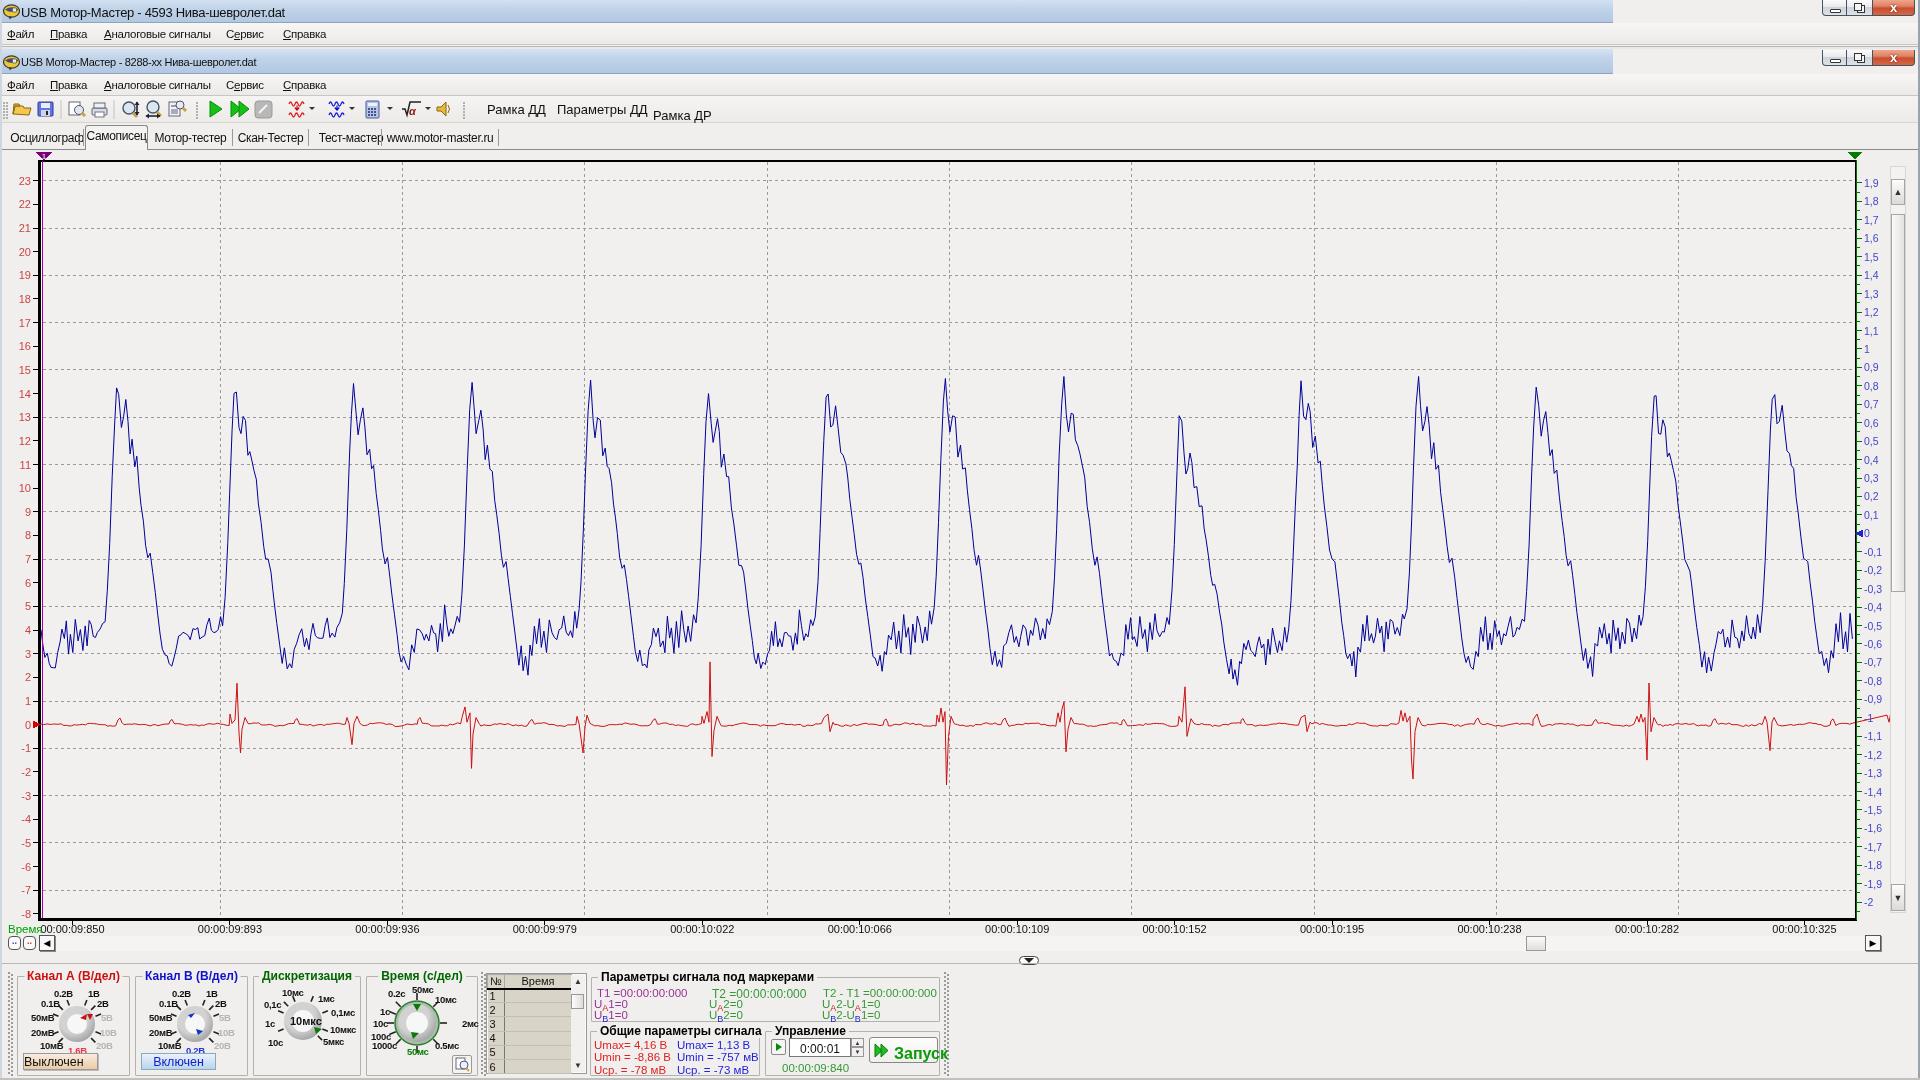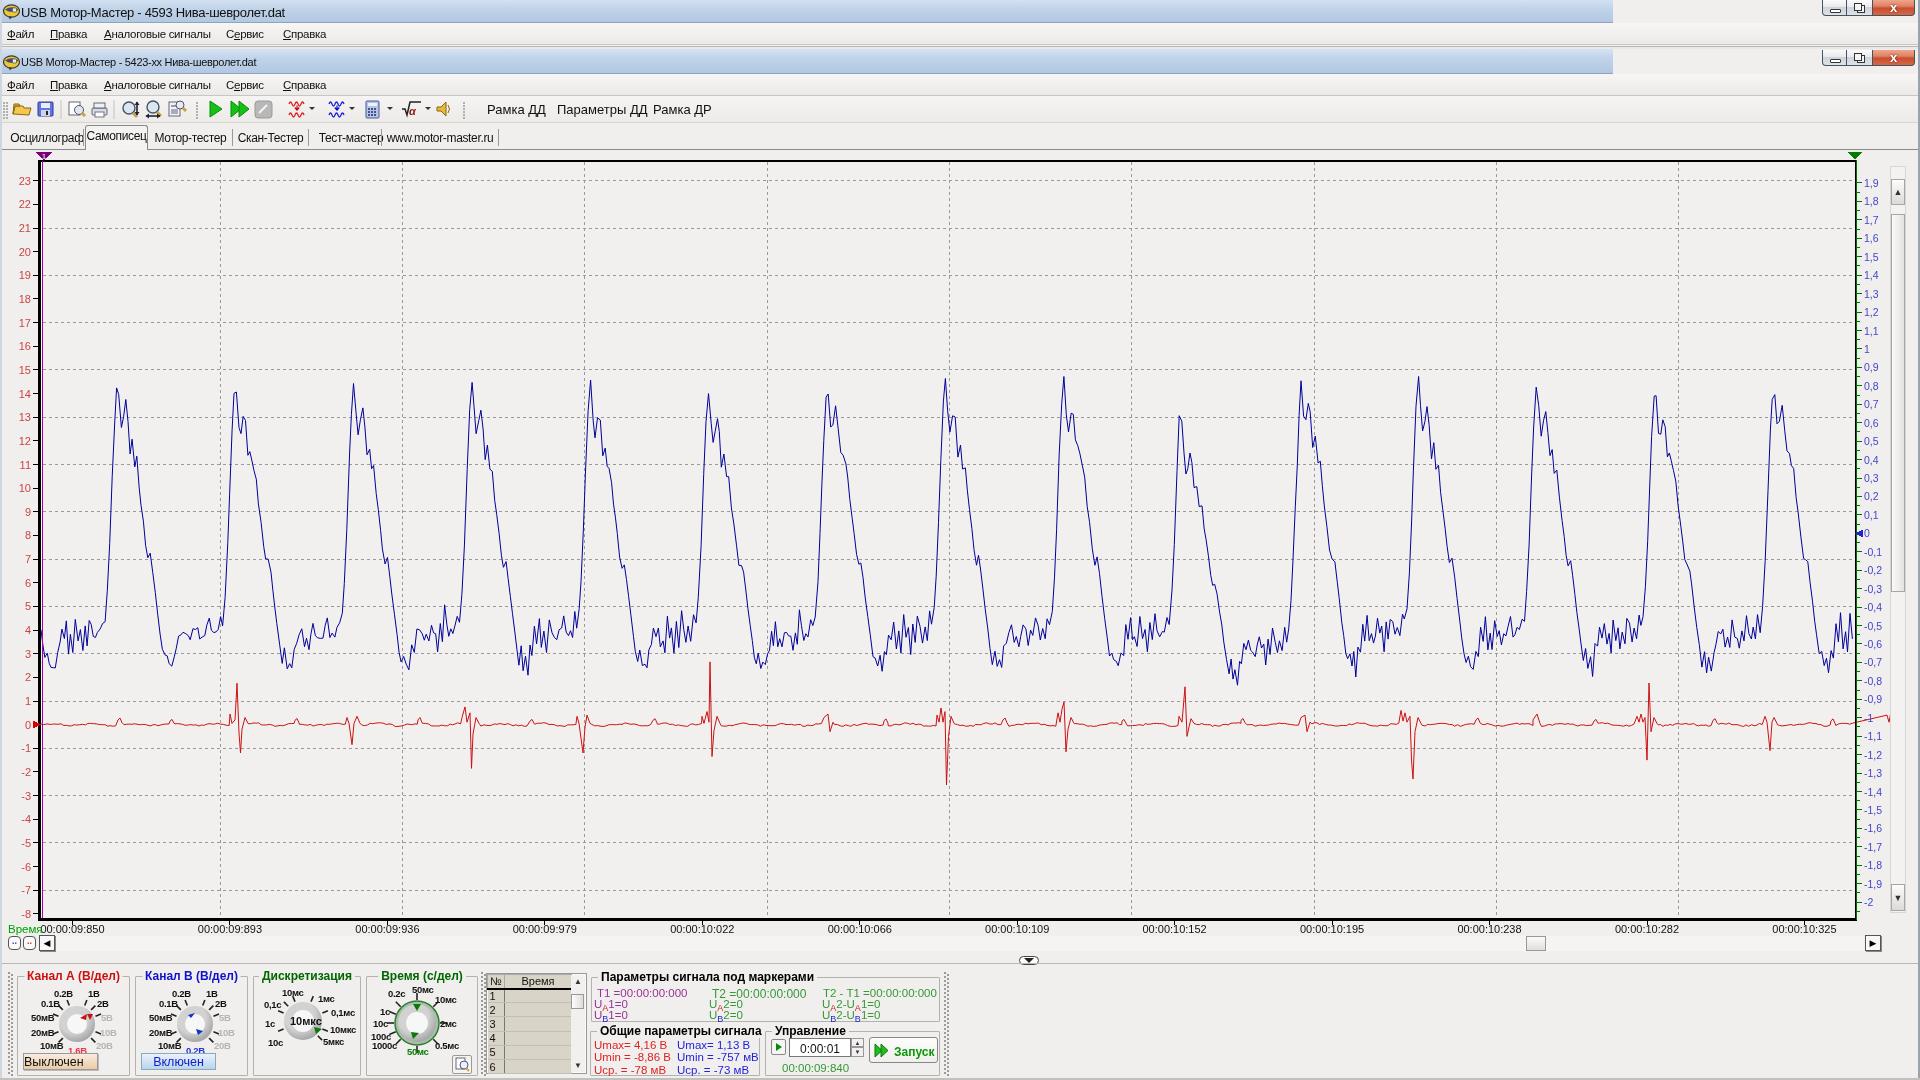--- a/index.html
+++ b/index.html
@@ -54,21 +54,21 @@
   </div>
 <div class="abs menubar" style="top:23px">
     <span style="left:7px"><span class="u">Ф</span>айл</span>
     <span style="left:50px"><span class="u">П</span>равка</span>
     <span style="left:104px"><span class="u">А</span>налоговые сигналы</span>
     <span style="left:226px">С<span class="u">е</span>рвис</span>
     <span style="left:283px"><span class="u">С</span>правка</span>
   </div>
 <div class="abs" style="top:46px;left:0;width:1920px;height:3px;background:#e9e8e6;border-top:1px solid #b9b9b9"></div>
 <div class="abs titlebar" style="top:49px;height:25px">
-    <div class="ttxt" style="top:7px">USB Мотор-Мастер - 5423-хх Нива-шевролет.dat</div>
+    <div class="ttxt" style="top:7px">USB Мотор-Мастер - 8288-хх Нива-шевролет.dat</div>
   </div>
 <svg class="abs" style="left:3px;top:54px" width="17" height="17" viewBox="0 0 17 17">
     <ellipse cx="8.5" cy="8" rx="8" ry="6.2" fill="#ecc832" stroke="#3a3a3a" stroke-width="1.2"></ellipse>
     <path d="M2 6.5 Q8 2.5 15.5 6 Q14 9 10 9 Q5 9 2 6.5 Z" fill="#4a4a72"></path>
     <rect x="9.5" y="5" width="4" height="4" rx="0.5" fill="#e8eef6" stroke="#555" stroke-width="0.8"></rect>
     <path d="M5.5 13.5 L7 16.5 L9 13.8 Z" fill="#33334f"></path>
   </svg>
 <div class="wbtns" style="left:1822px;top:50px">
     <div class="wb mn">
       <div class="glyph-min"></div>
@@ -184,21 +184,21 @@
     <path d="M448 9 Q451 13 448 17" stroke="#8a6914" fill="none"></path>
     <rect x="463" y="6" width="2" height="2" fill="#b0b0ae"></rect>
     <rect x="463" y="9" width="2" height="2" fill="#b0b0ae"></rect>
     <rect x="463" y="12" width="2" height="2" fill="#b0b0ae"></rect>
     <rect x="463" y="15" width="2" height="2" fill="#b0b0ae"></rect>
     <rect x="463" y="18" width="2" height="2" fill="#b0b0ae"></rect>
     <rect x="463" y="21" width="2" height="2" fill="#b0b0ae"></rect>
   </svg>
 <div class="abs tbtxt" style="left:487px;top:102px">Рамка ДД</div>
 <div class="abs tbtxt" style="left:557px;top:102px">Параметры ДД</div>
-<div class="abs tbtxt" style="left:653px;top:102px">Рамка ДР</div>
+<div class="abs tbtxt" style="left:653px;top:108px">Рамка ДР</div>
 <div class="abs tabbar">
     <div class="tabline"></div>
     <div class="tab" style="left:8px;width:78px">Осциллограф</div>
     <div class="tsep" style="left:83px"></div>
     <div class="tab active" style="left:85px;width:63px">Самописец</div>
     <div class="tab" style="left:150px;width:81px">Мотор-тестер</div>
     <div class="tsep" style="left:232px"></div>
     <div class="tab" style="left:234px;width:73px">Скан-Тестер</div>
     <div class="tsep" style="left:308px"></div>
     <div class="tab" style="left:310px;width:82px">Тест-мастер</div>
@@ -600,21 +600,21 @@
       </defs>
       <circle cx="50" cy="46" r="19" fill="url(#kg5046)"></circle>
       <circle cx="50" cy="46" r="11" fill="#f7f7f7"></circle>
       <path d="M46 27 l8 0 l-4 7 Z" fill="#0a7a0a"></path>
       <path d="M44 55 l8 1 l-6 6 Z" fill="#0a7a0a"></path>
     </svg>
     <div class="klabel" style="left:21px;top:11px">0.2с</div>
     <div class="klabel" style="left:45px;top:7px">50мс</div>
     <div class="klabel" style="left:68px;top:17px">10мс</div>
     <div class="klabel" style="left:13px;top:29px">1с</div>
-    <div class="klabel" style="left:73px;top:41px">2мс</div>
+    <div class="klabel" style="left:95px;top:41px">2мс</div>
     <div class="klabel" style="left:6px;top:41px">10с</div>
     <div class="klabel" style="left:4px;top:54px">100с</div>
     <div class="klabel" style="left:68px;top:63px">0.5мс</div>
     <div class="klabel" style="left:5px;top:63px">1000с</div>
     <div class="klabel" style="left:40px;top:69px;color:#0a7a0a">50мс</div>
     <div style="position:absolute;left:85px;top:78px;width:20px;height:19px;background:#f6f5f3;border:1px solid #999;border-radius:2px"><svg width="18" height="17">
         <rect x="3" y="2" width="9" height="11" fill="#fff" stroke="#667"></rect>
         <circle cx="11" cy="9" r="4" fill="#eef" stroke="#557"></circle>
         <line x1="13" y1="12" x2="16" y2="15" stroke="#caa24c" stroke-width="2"></line>
       </svg></div>
@@ -686,15 +686,15 @@
     <div class="abs" style="left:23px;top:6px;width:62px;height:19px;border:1px solid #777;background:#fff;font-size:12px;text-align:center;padding-top:3px;color:#111">0:00:01</div>
     <div class="abs" style="left:85px;top:6px;width:13px;height:19px">
       <div style="position:absolute;top:0;width:13px;height:9px;border:1px solid #999;background:#f2f1ef;font-size:6px;text-align:center;line-height:8px;color:#333">▲</div>
       <div style="position:absolute;top:9px;width:13px;height:10px;border:1px solid #999;background:#f2f1ef;font-size:6px;text-align:center;line-height:9px;color:#333">▼</div>
     </div>
     <div class="abs" style="left:103px;top:5px;width:69px;height:26px;border:1px solid #888;border-radius:3px;background:linear-gradient(#fdfdfd,#f0efec);">
       <svg width="20" height="22" style="position:absolute;left:3px;top:3px">
         <path d="M2 3 L9 9.5 L2 16 Z" fill="#22bb22" stroke="#0a7a0a"></path>
         <path d="M8 3 L15 9.5 L8 16 Z" fill="#22bb22" stroke="#0a7a0a"></path>
       </svg>
-      <span style="position:absolute;left:24px;top:7px;font-size:12px;font-weight:bold;color:#0a9a0a">Запуск</span>
+      <span style="position:absolute;left:24px;top:7px;font-size:16px;font-weight:bold;color:#0a9a0a">Запуск</span>
     </div>
     <div class="abs" style="left:16px;top:30px;font-size:11.5px;color:#339933">00:00:09:840</div>
   </div>
 </body></html>

